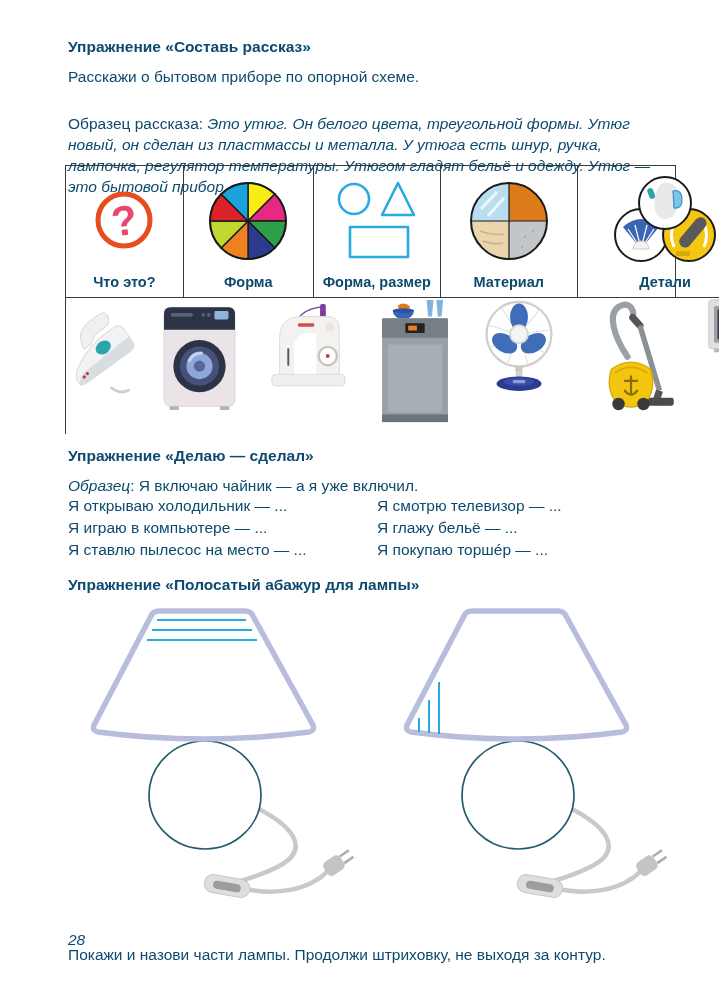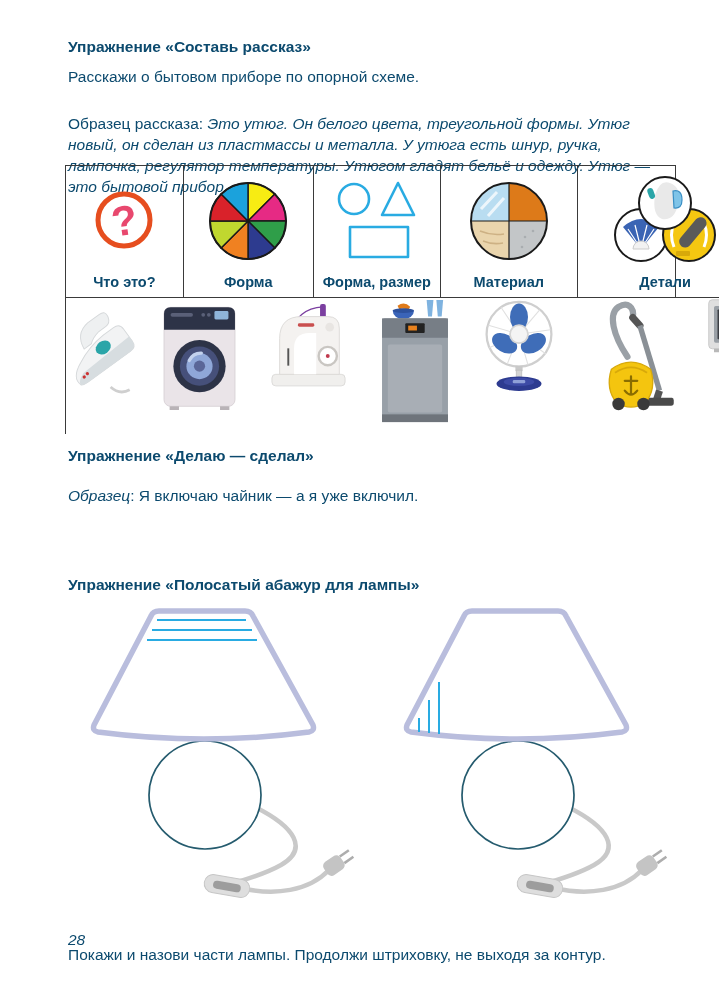--- a/index.html
+++ b/index.html
@@ -34,21 +34,21 @@
   .cell-label { font-weight:bold; font-size:14.5px; line-height:16px; text-align:right; padding:2px 2px 7px; }
   .appliance-row {
     display:flex; align-items:flex-start; justify-content:space-between;
     padding:0 8px 5px; background:#fff;gap:33px;
   }
   .app { display:block; }
   .mb9 { margin-bottom:9px; } .mb4 { margin-bottom:4px; } .mb34 { margin-bottom:34px; }
 
   
   .ex2 { position:absolute; left:68px; top:447px; width:592px; }
-  .ex2 .ex-title { margin-bottom:22px; }
+  .ex2 .ex-title { margin-bottom:12px; }
   .ex2 .sample { margin-bottom:0; }
   .pair-grid { display:grid; grid-template-columns:309px 1fr; font-size:15.5px; line-height:22px; }
   .pair-grid div { white-space:nowrap; }
 
   
   .ex3-title { position:absolute; left:68px; top:576px; }
   .lamp-left  { position:absolute; left:75px;  top:597px; }
   .lamp-right { position:absolute; left:388px; top:597px; }
   .bottom-instruction { position:absolute; left:68px; top:946px; }
   .page-number { position:absolute; left:68px; top:931px; font-size:15.5px;font-style:italic; }
@@ -289,20 +289,28 @@
         <rect x="8" y="55" width="15" height="5" rx="2.5" fill="#f4ecdd"></rect>
         <text x="40" y="17" text-anchor="middle" font-size="8" font-style="italic" fill="#f8c98e">Fridge</text>
         <rect x="8" y="126" width="46" height="4" rx="1" fill="#8a5510"></rect>
       </svg>
     </div>
   </div>
 
   <section class="ex2">
     <h2 class="ex-title">Упражнение «Делаю — сделал»</h2>
     <p class="body-text sample"><span class="ital">Образец</span><span>: Я включаю чайник — а я уже включил.</span></p>
+    <div class="pair-grid">
+      <div>Я открываю холодильник — ...</div>
+      <div>Я смотрю телевизор — ...</div>
+      <div>Я играю в компьютере — ...</div>
+      <div>Я глажу бельё — ...</div>
+      <div>Я ставлю пылесос на место — ...</div>
+      <div>Я покупаю торшéр — ...</div>
+    </div>
   </section>
 
   <h2 class="ex-title ex3-title">Упражнение «Полосатый абажур для лампы»</h2>
 
   <svg class="lamp-left" width="285" height="305" viewBox="0 0 285 305">
     <path d="M180,210 C220,230 234,252 206,268 C190,277 170,283 152,288" stroke="#c9c9c9" stroke-width="4.5" fill="none"></path>
     <path d="M166,291 C200,299 234,294 254,273" stroke="#c9c9c9" stroke-width="4.5" fill="none"></path>
     <g transform="translate(254,272) rotate(-35)">
       <rect x="-4" y="-8" width="20" height="16" rx="5" fill="#c4c4c4"></rect>
       <line x1="16" y1="-4" x2="27" y2="-4" stroke="#adadad" stroke-width="2.6"></line>

